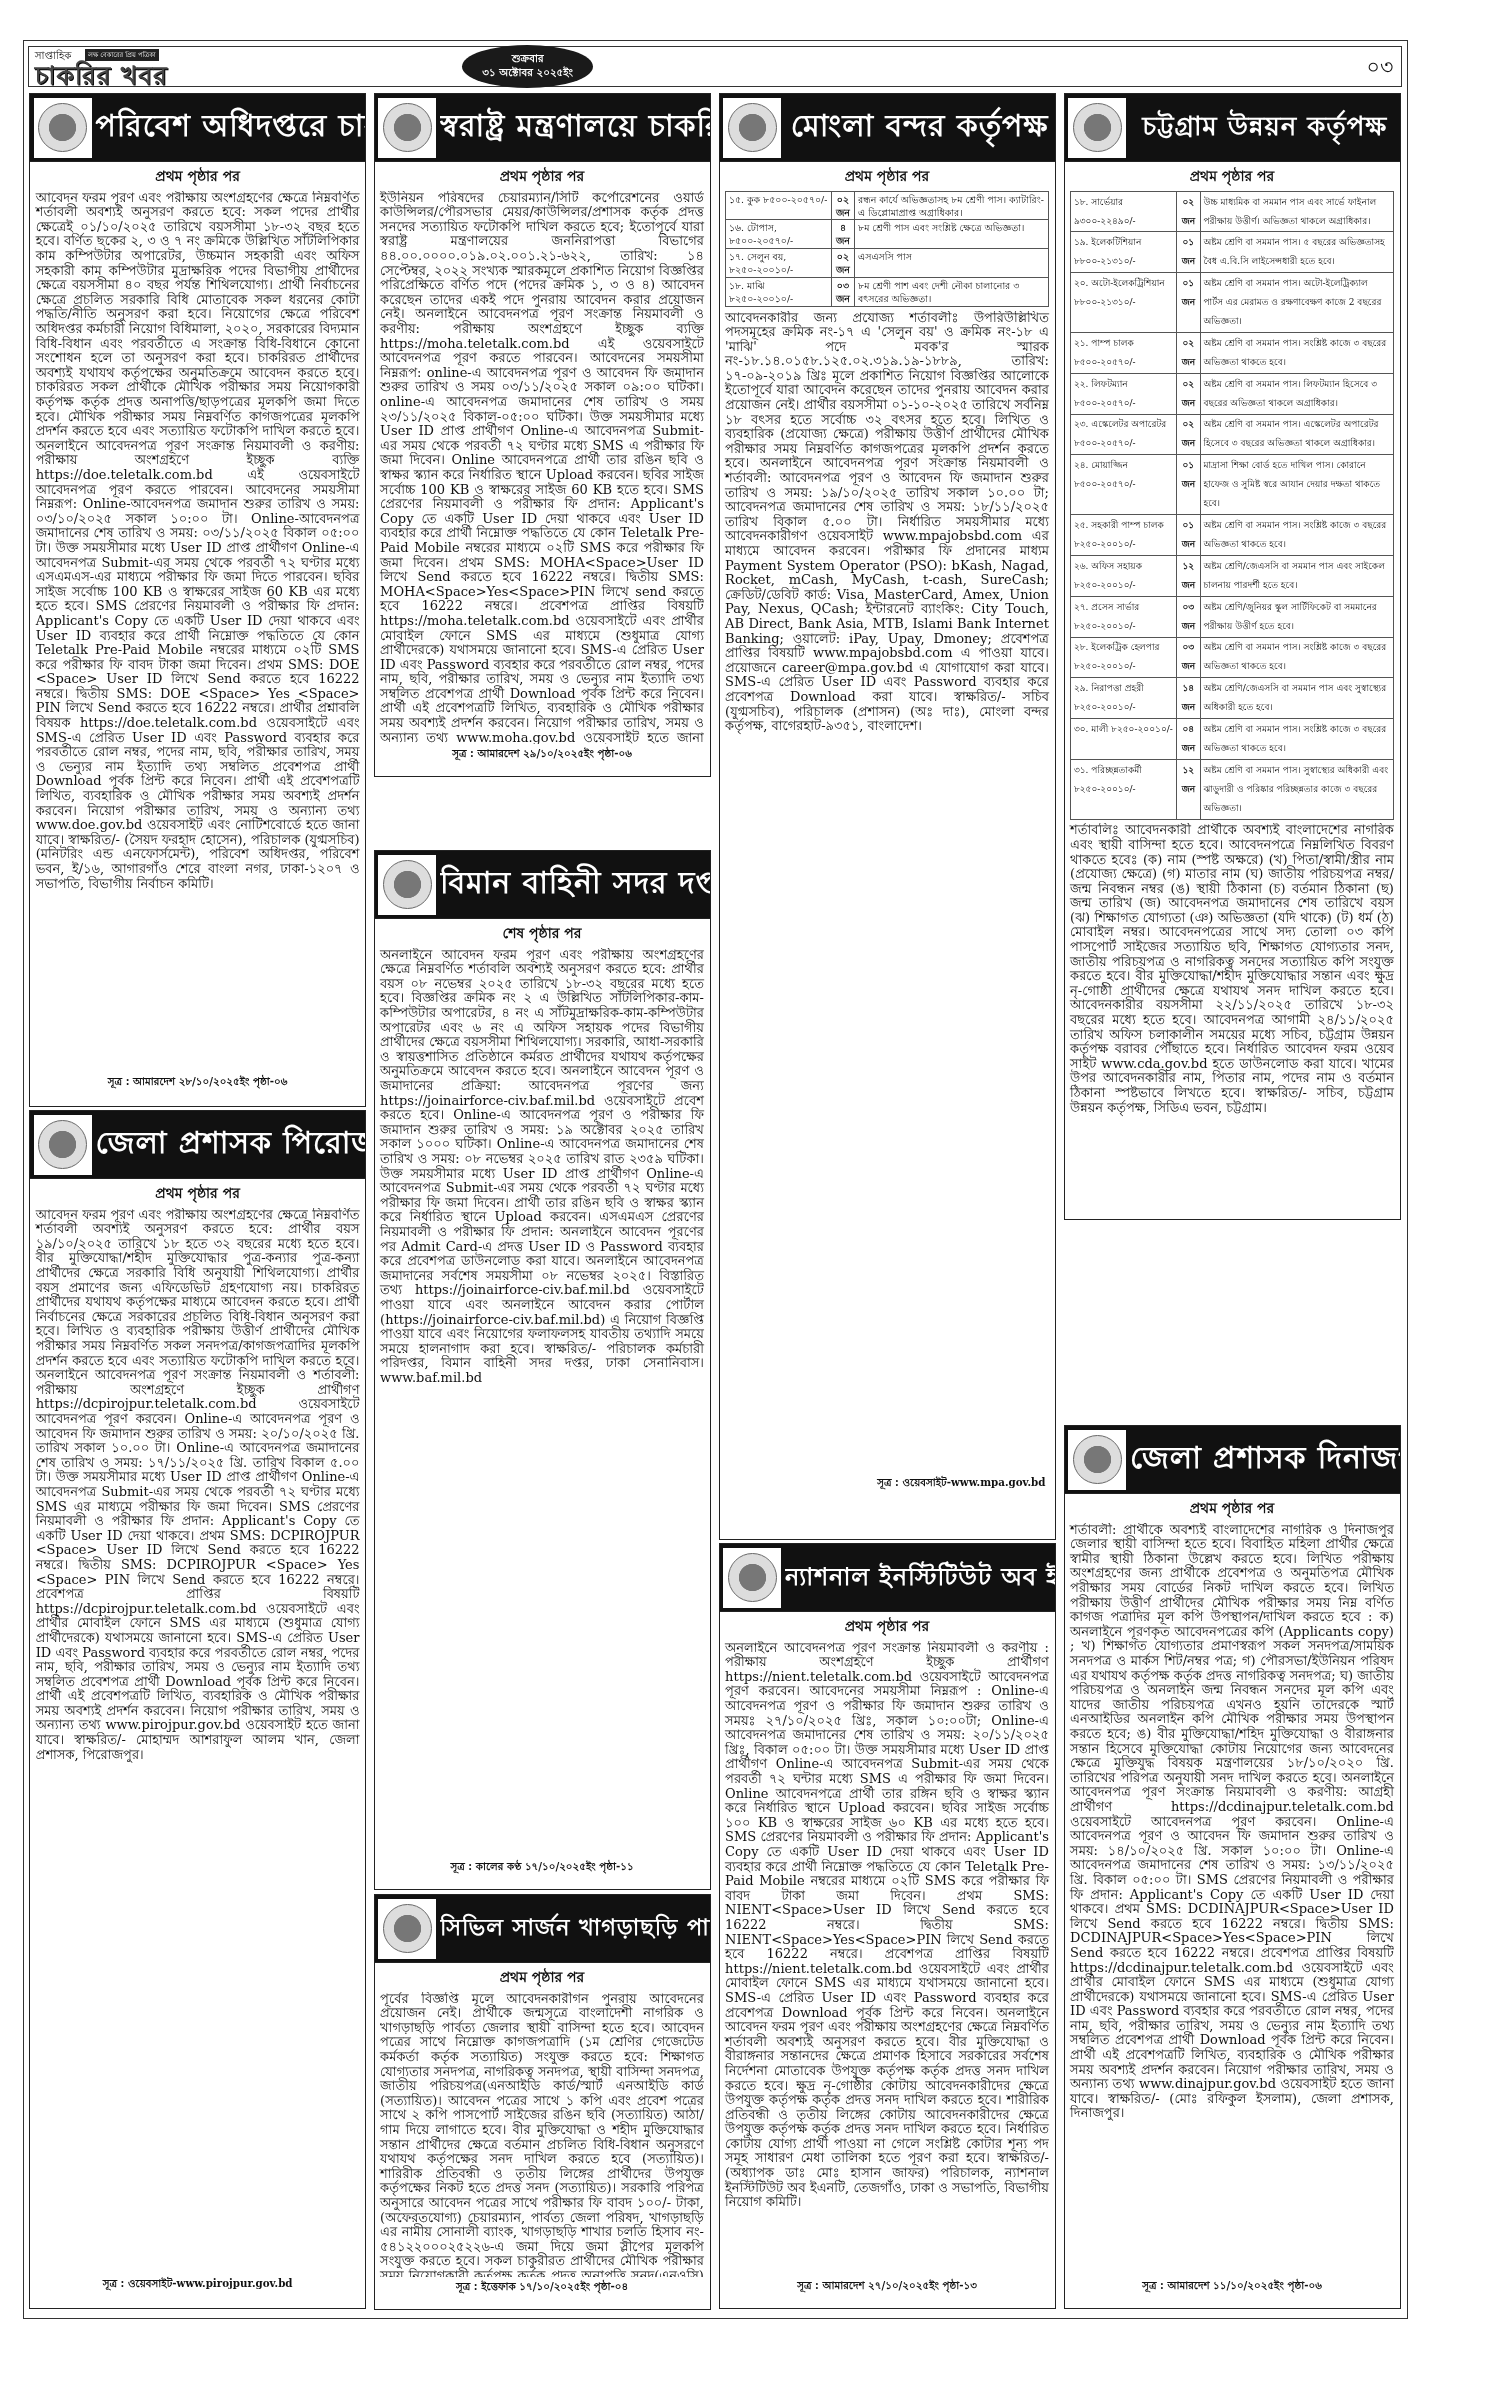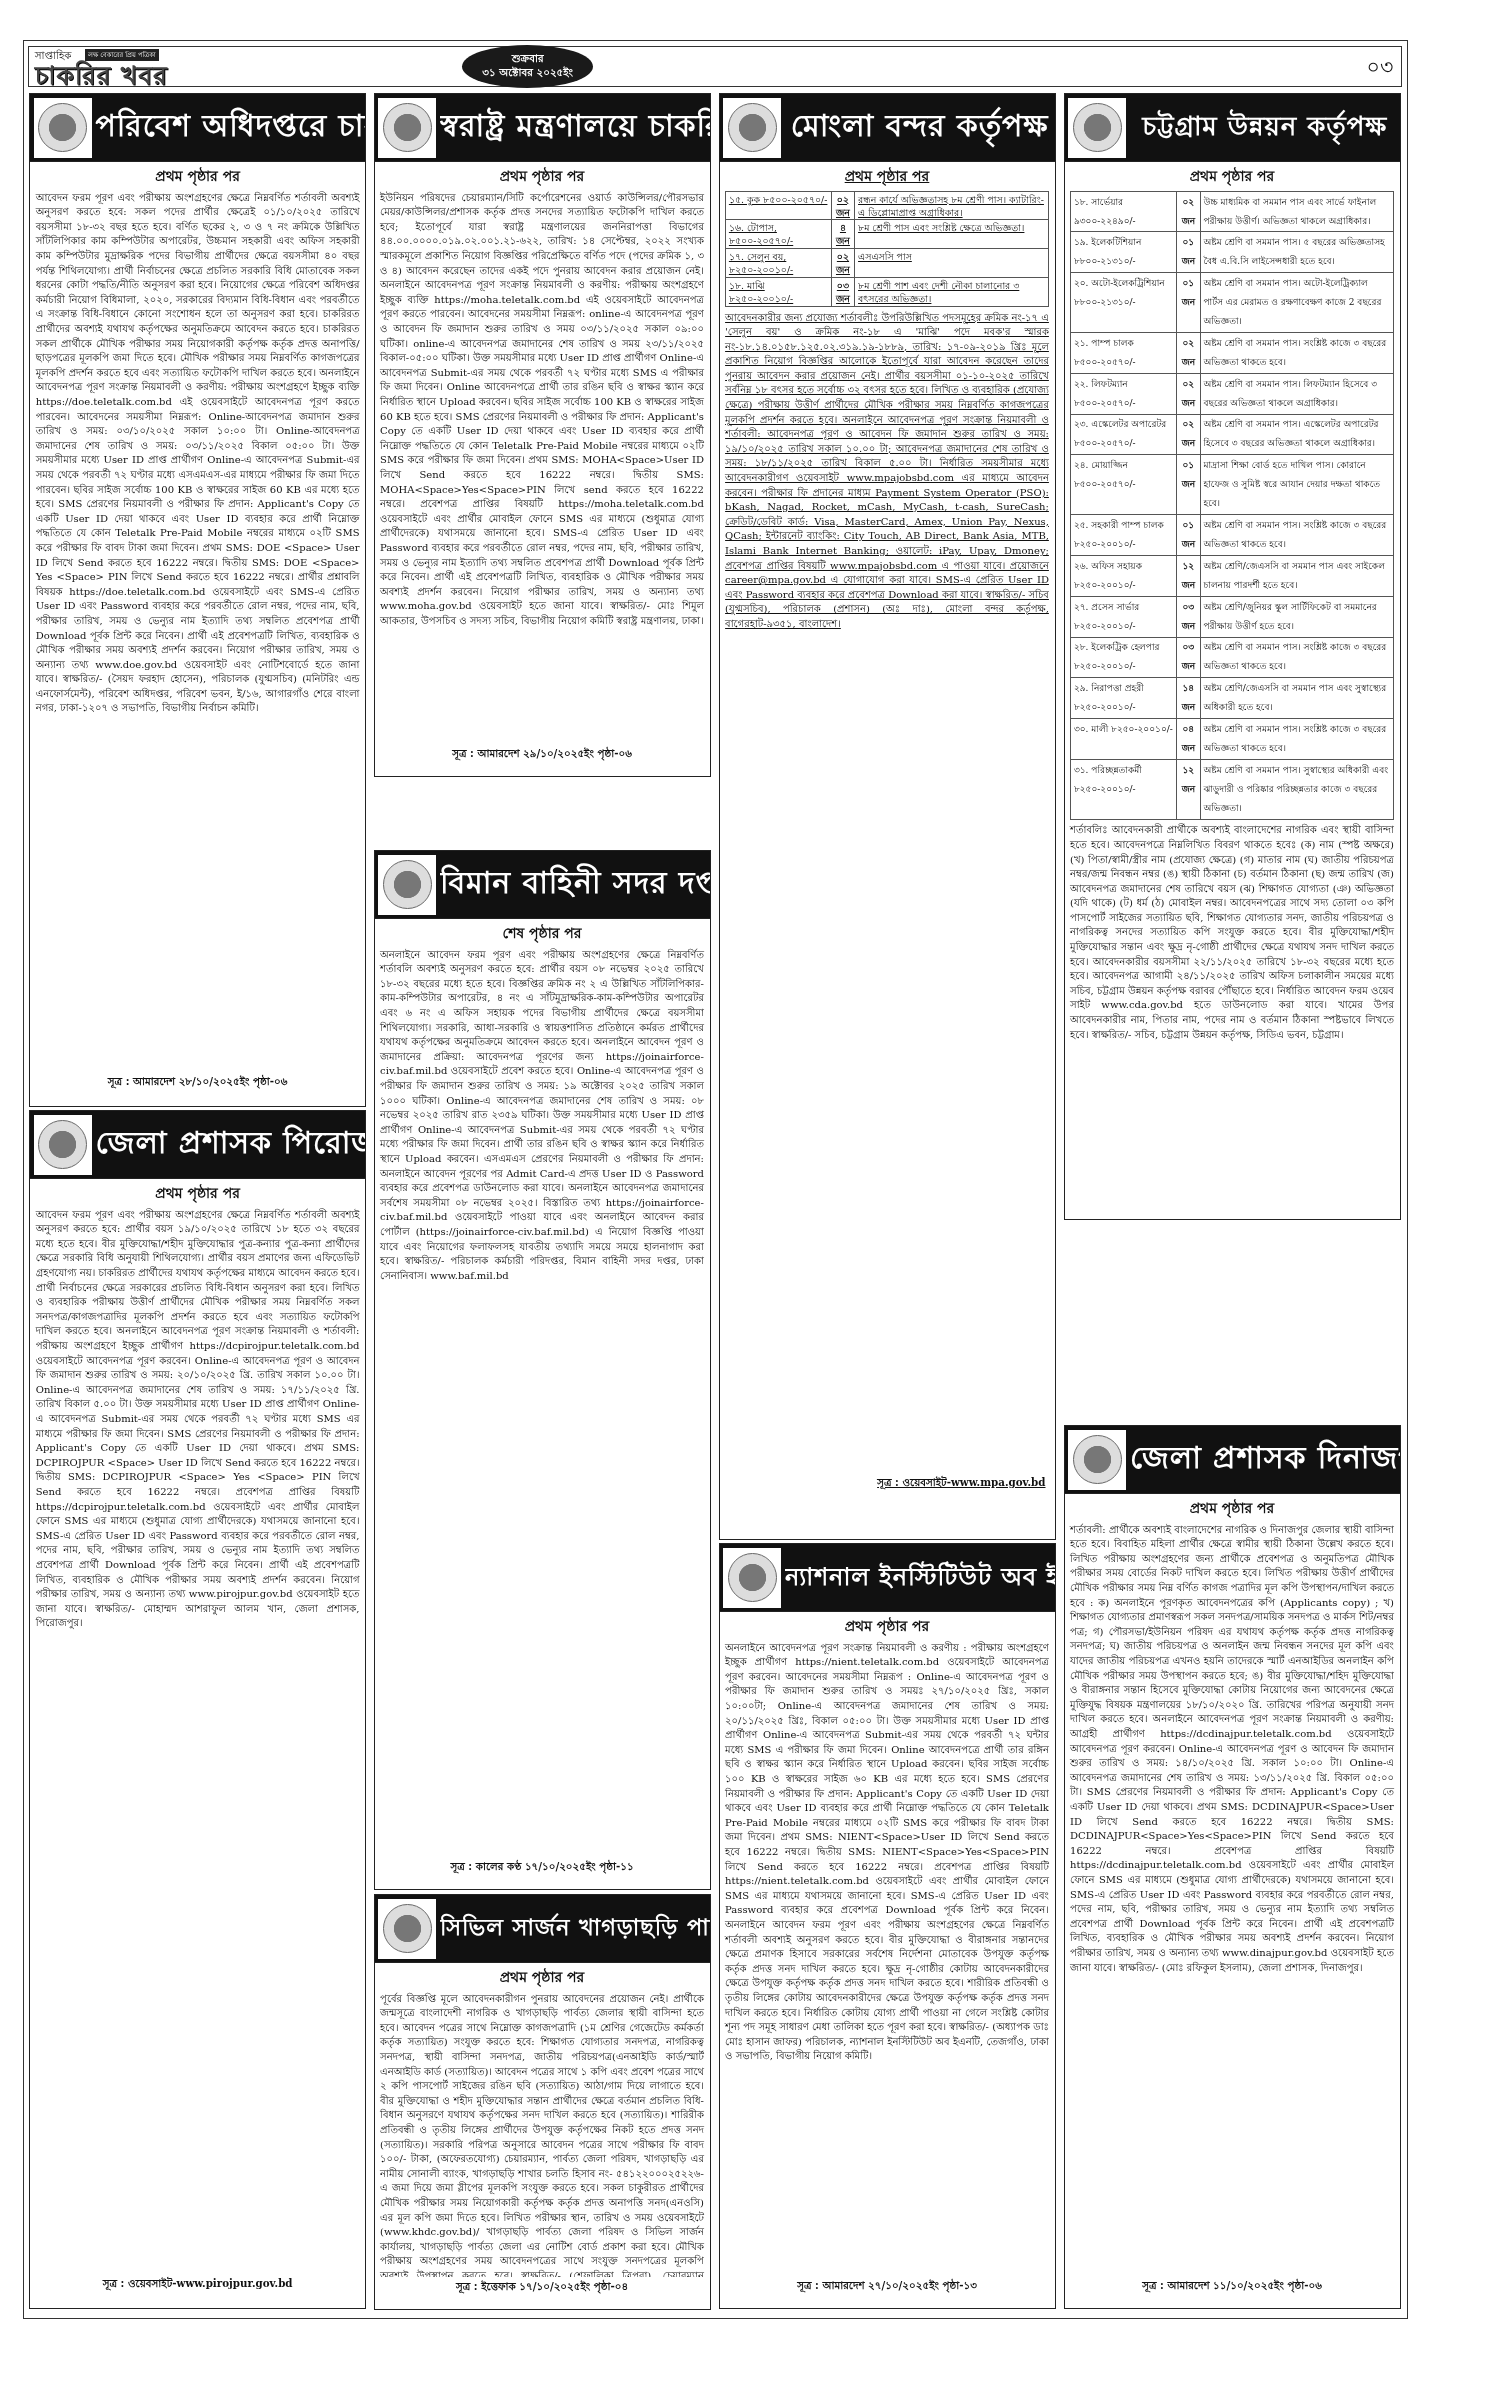--- a/index.html
+++ b/index.html
@@ -12,21 +12,21 @@
   .mast-title { position:absolute; left:5.6px; top:9.4px; font-size:25px; font-weight:bold; color:#444; letter-spacing:0.9px; text-shadow:0.9px 0.9px 0 #000; font-family:"DejaVu Sans", sans-serif; }
   .mast-date { position:absolute; left:433px; top:-1.9px; width:131px; height:43px; border-radius:50%; background:#1a1a1a; color:#fff; text-align:center; font-size:10.3px; line-height:14px; padding-top:6.6px; box-sizing:border-box; font-family:"DejaVu Sans", sans-serif; font-weight:bold; }
   .mast-page { position:absolute; right:7.5px; top:5.6px; font-size:20.6px; font-family:"DejaVu Sans", sans-serif; }
   .col { position:absolute; top:52px; }
   .box { border:1.9px solid #222; box-sizing:border-box; background:#fff; position:absolute; left:0; right:0; overflow:hidden; }
   .banner { background:#111; color:#fff; height:67px; display:flex; align-items:center; border-bottom:1.9px solid #222; }
   .banner .logo { width:58px; height:60px; background:#fff; margin:0 3.7px; display:flex; align-items:center; justify-content:center; flex-shrink:0; }
   .banner .logo .seal { width:47px; height:47px; border-radius:50%; border:1.9px solid #666; background:radial-gradient(circle,#777 0 40%,#ddd 42% 70%,#fff 72%); }
   .banner h2 { margin:0; flex:1; text-align:center; font-size:30px; font-weight:bold; font-family:"DejaVu Sans", sans-serif; letter-spacing:0.9px; white-space:nowrap; overflow:hidden; }
   .sub { text-align:center; font-weight:bold; font-size:14px; margin:2.8px 0 1.9px; }
-  .body { padding:0 5.6px; font-size:10px; line-height:14.6px; text-align:justify; }
+  .body { padding:0 5.6px; font-size:13px; line-height:14.6px; text-align:justify; }
   .src { text-align:center; font-size:10.3px; font-weight:bold; padding:2.8px 0 3.7px; }
   table.posts { border-collapse:collapse; width:calc(100% - 11.2px); margin:0 5.6px 3.7px; font-size:9.4px; line-height:13px; }
   table.posts td { border:0.9px solid #555; padding:0.9px 2.8px; vertical-align:top;margin-top:6px; }
   table.posts td.n { width:17px; text-align:center; font-weight:bold; }
   .slogan { position:absolute; left:5.6px; right:5.6px; height:60px; background:#1a1a1a; color:#fff; border-radius:28px 28px 5.6px 5.6px; text-align:center; font-weight:bold; font-size:16px; line-height:22.5px; padding-top:7.5px; box-sizing:border-box; font-family:"DejaVu Sans", sans-serif; }
 </style>
 </head>
 <body>
 
 <div class="page">
@@ -99,21 +99,21 @@
           </div>
         <h2 style="font-size:22.5px;">সিভিল সার্জন খাগড়াছড়ি পার্বত্য জেলা</h2>
       </div>
       <div class="sub">প্রথম পৃষ্ঠার পর</div>
       <div class="body" style="height:285px; overflow:hidden;">পূর্বের বিজ্ঞপ্তি মূলে আবেদনকারীগন পুনরায় আবেদনের প্রয়োজন নেই। প্রার্থীকে জন্মসূত্রে বাংলাদেশী নাগরিক ও খাগড়াছড়ি পার্বত্য জেলার স্থায়ী বাসিন্দা হতে হবে। আবেদন পত্রের সাথে নিম্নোক্ত কাগজপত্রাদি (১ম শ্রেণির গেজেটেড কর্মকর্তা কর্তৃক সত্যায়িত) সংযুক্ত করতে হবে: শিক্ষাগত যোগ্যতার সনদপত্র, নাগরিকত্ব সনদপত্র, স্থায়ী বাসিন্দা সনদপত্র, জাতীয় পরিচয়পত্র(এনআইডি কার্ড/স্মার্ট এনআইডি কার্ড (সত্যায়িত)। আবেদন পত্রের সাথে ১ কপি এবং প্রবেশ পত্রের সাথে ২ কপি পাসপোর্ট সাইজের রঙিন ছবি (সত্যায়িত) আঠা/গাম দিয়ে লাগাতে হবে। বীর মুক্তিযোদ্ধা ও শহীদ মুক্তিযোদ্ধার সন্তান প্রার্থীদের ক্ষেত্রে বর্তমান প্রচলিত বিধি-বিধান অনুসরণে যথাযথ কর্তৃপক্ষের সনদ দাখিল করতে হবে (সত্যায়িত)। শারিরীক প্রতিবন্ধী ও তৃতীয় লিঙ্গের প্রার্থীদের উপযুক্ত কর্তৃপক্ষের নিকট হতে প্রদত্ত সনদ (সত্যায়িত)। সরকারি পরিপত্র অনুসারে আবেদন পত্রের সাথে পরীক্ষার ফি বাবদ ১০০/- টাকা, (অফেরতযোগ্য) চেয়ারম্যান, পার্বত্য জেলা পরিষদ, খাগড়াছড়ি এর নামীয় সোনালী ব্যাংক, খাগড়াছড়ি শাখার চলতি হিসাব নং- ৫৪১২২০০০২৫২২৬-এ জমা দিয়ে জমা স্লীপের মূলকপি সংযুক্ত করতে হবে। সকল চাকুরীরত প্রার্থীদের মৌখিক পরীক্ষার সময় নিয়োগকারী কর্তৃপক্ষ কর্তৃক প্রদত্ত অনাপত্তি সনদ(এনওসি) এর মূল কপি জমা দিতে হবে। লিখিত পরীক্ষার স্থান, তারিখ ও সময় ওয়েবসাইটে (www.khdc.gov.bd)/ খাগড়াছড়ি পার্বত্য জেলা পরিষদ ও সিভিল সার্জন কার্যালয়, খাগড়াছড়ি পার্বত্য জেলা এর নোটিশ বোর্ড প্রকাশ করা হবে। মৌখিক পরীক্ষায় অংশগ্রহণের সময় আবেদনপত্রের সাথে সংযুক্ত সনদপত্রের মূলকপি অবশ্যই উপস্থাপন করতে হবে। স্বাক্ষরিত/- (শেফালিকা ত্রিপুরা), চেয়ারম্যান (অস্থায়ী) খাগড়াছড়ি পার্বত্য জেলা পরিষদ।</div>
       <div class="src">সূত্র : ইত্তেফাক ১৭/১০/২০২৫ইং পৃষ্ঠা-০৪</div>
     </div>
   </div>
 
   <div class="col" style="left:695px; width:337px; height:2217px;">
-    <div class="box" style="top:0; height:1447px;text-decoration:underline;">
+    <div class="box" style="top:0; height:1447px;">
       <div class="banner">
         <div class="logo">
             <div class="seal"></div>
           </div>
         <h2>মোংলা বন্দর কর্তৃপক্ষ</h2>
       </div>
       <div class="sub">প্রথম পৃষ্ঠার পর</div>
       <table class="posts">
         <tbody>
             <tr>

